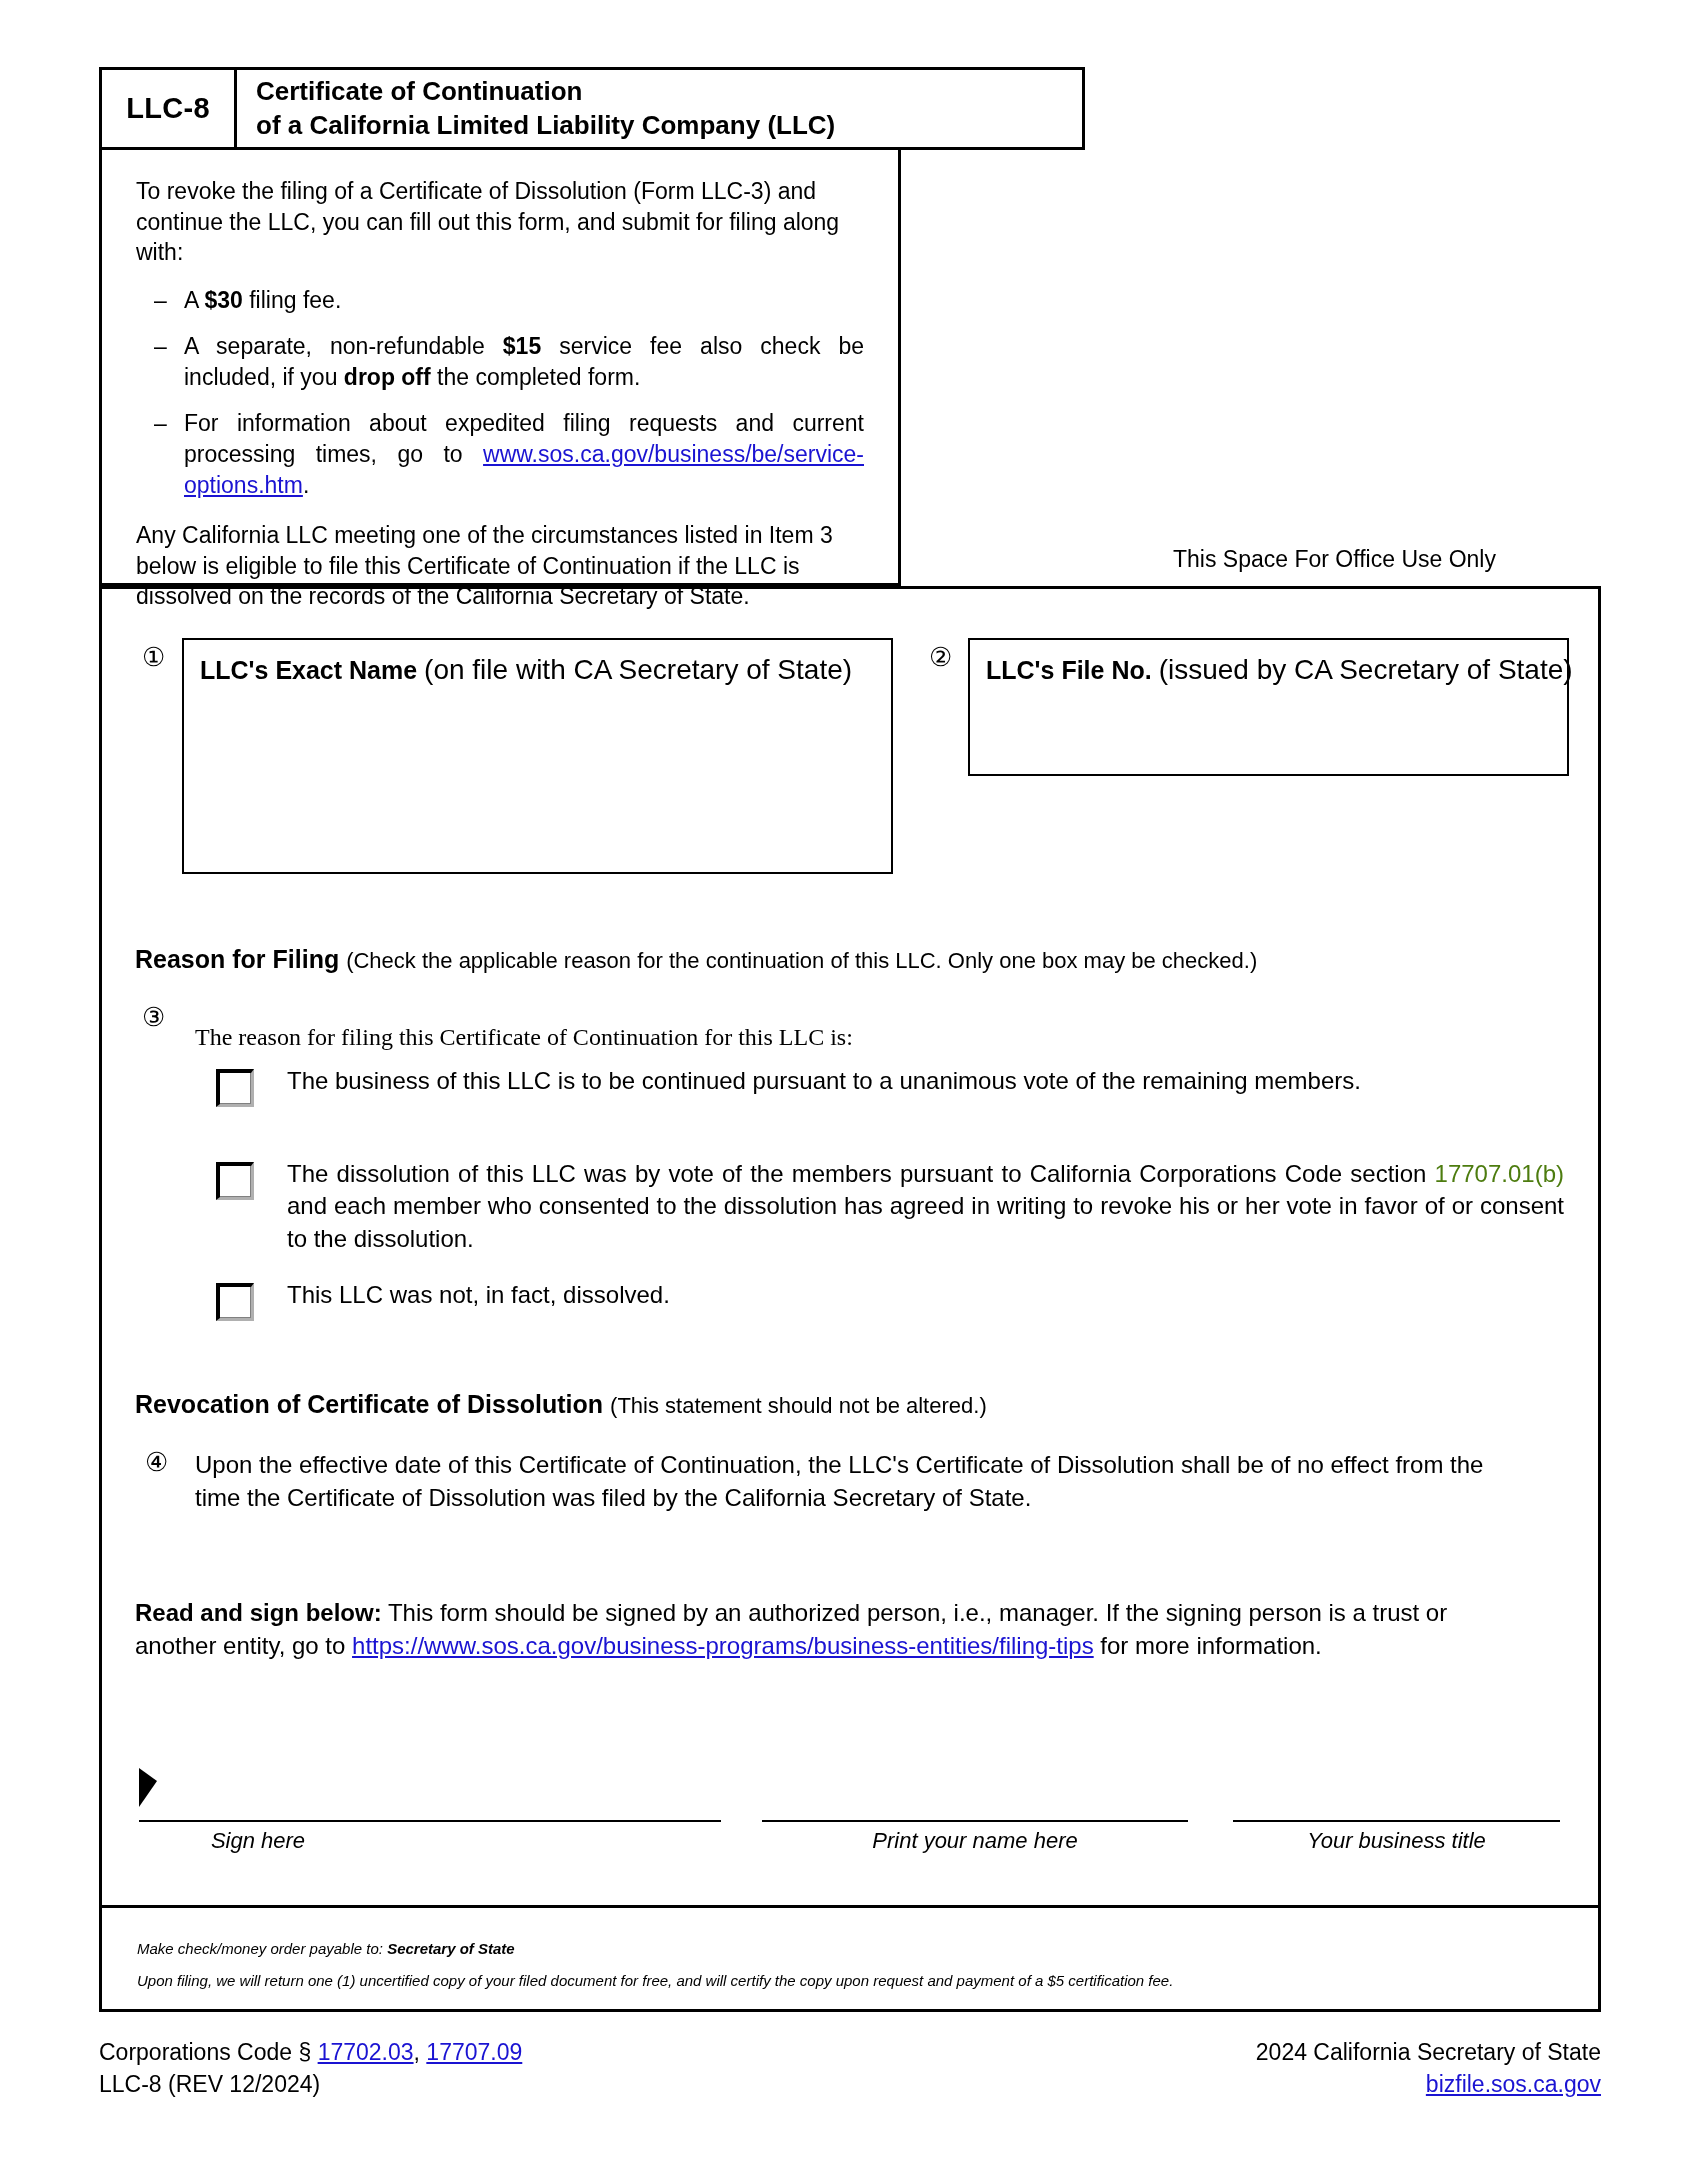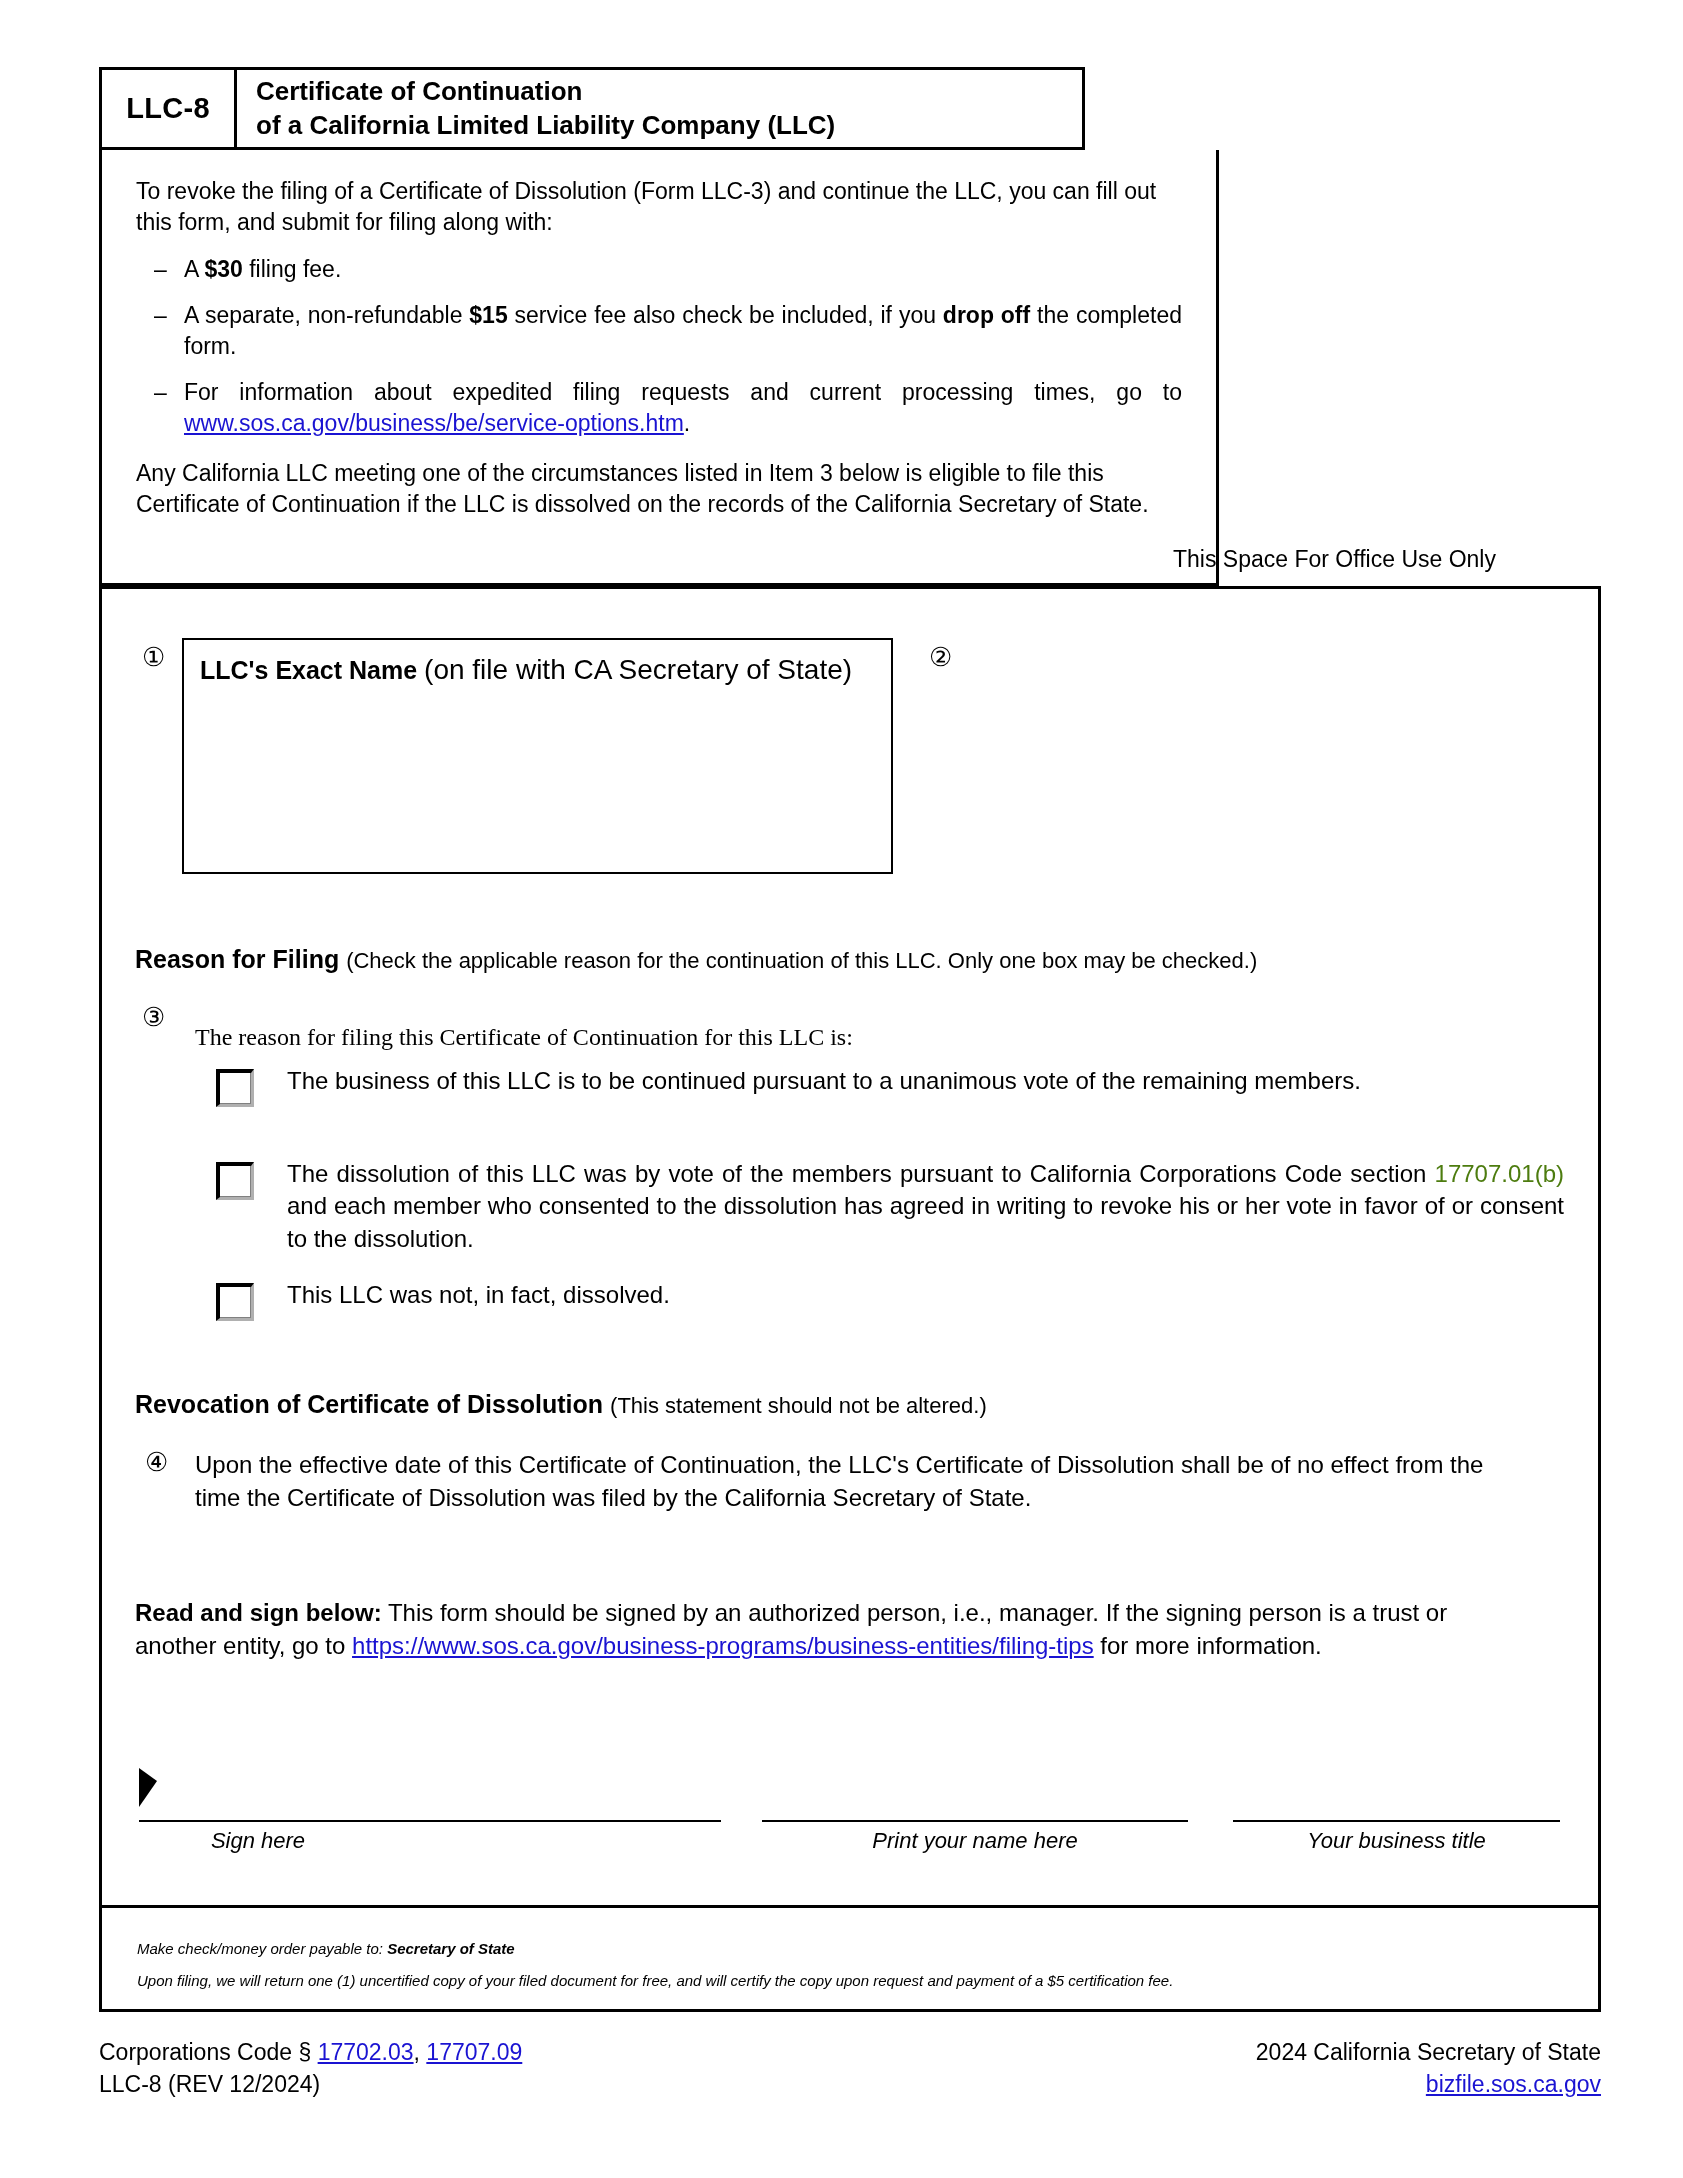--- a/index.html
+++ b/index.html
@@ -54,21 +54,21 @@
     font-size: 26px;
     font-weight: bold;
     line-height: 1.28;
   }
 
   
   .instr-box {
     position: absolute;
     left: 99px;
     top: 150px;
-    width: 1120px;
+    width: 802px;
     height: 436px;
     border-left: 3px solid #000;
     border-right: 3px solid #000;
     border-bottom: 3px solid #000;
     box-sizing: border-box;
     padding: 26px 34px 0 34px;
   }
   .instr-p {
     font-size: 23px;
     line-height: 1.33;
@@ -334,20 +334,26 @@
 
   <div class="item-num circ" id="item1-num">①</div>
   <div class="field-box" id="item1-box">
     <div class="field-label">
       <span>LLC's Exact Name</span>
       <span class="sub">(on file with CA Secretary of State)</span>
     </div>
   </div>
 
   <div class="item-num circ" id="item2-num">②</div>
+  <div class="field-box" id="item2-box">
+    <div class="field-label">
+      <span>LLC's File No.</span>
+      <span class="sub">(issued by CA Secretary of State)</span>
+    </div>
+  </div>
 
   <div class="sec-head" id="reason-head">
     <span>Reason for Filing</span>
     <span class="sub">(Check the applicable reason for the continuation of this LLC.  Only one box may be checked.)</span>
   </div>
 
   <div class="item-line" id="item3-num">③</div>
   <div class="item-line" id="item3-text">The reason for filing this Certificate of Continuation for this LLC is:</div>
 
   <div class="cbrow" id="cb1">

